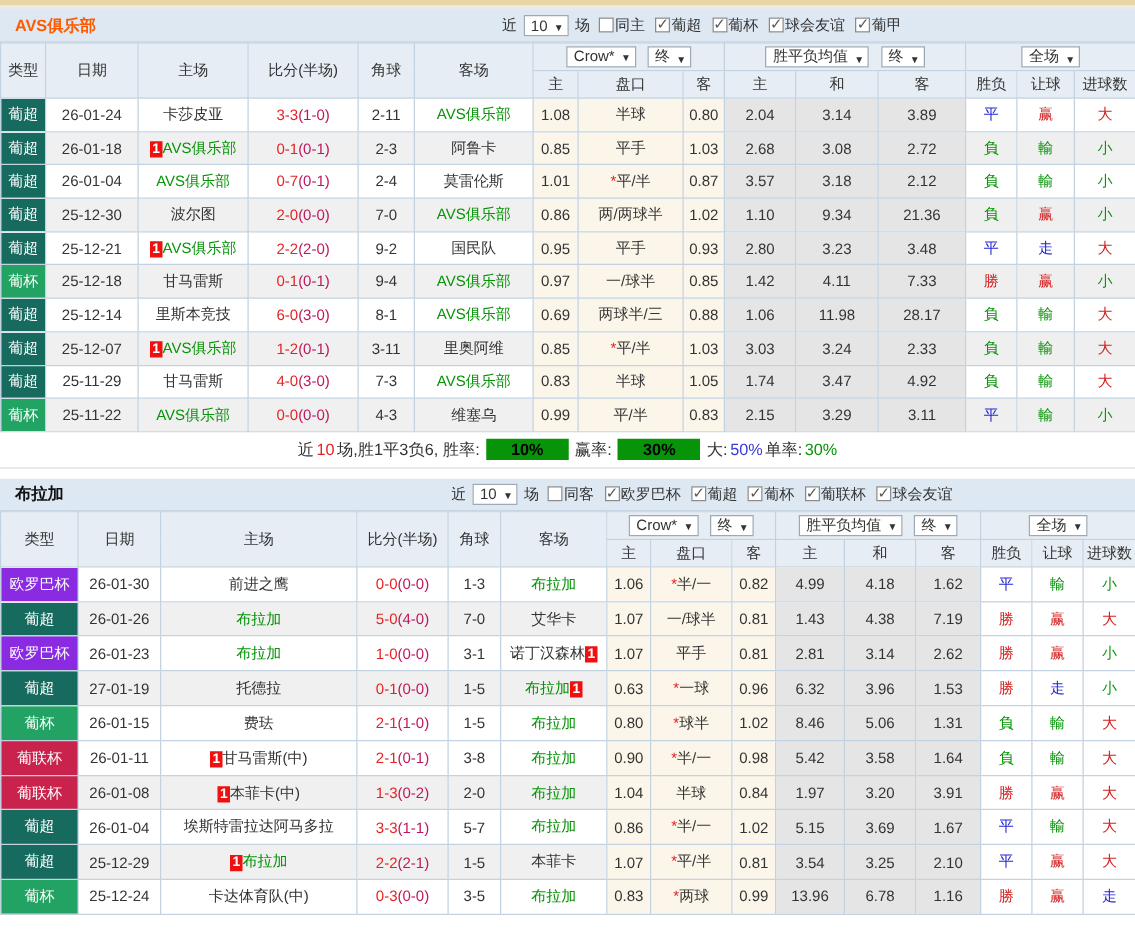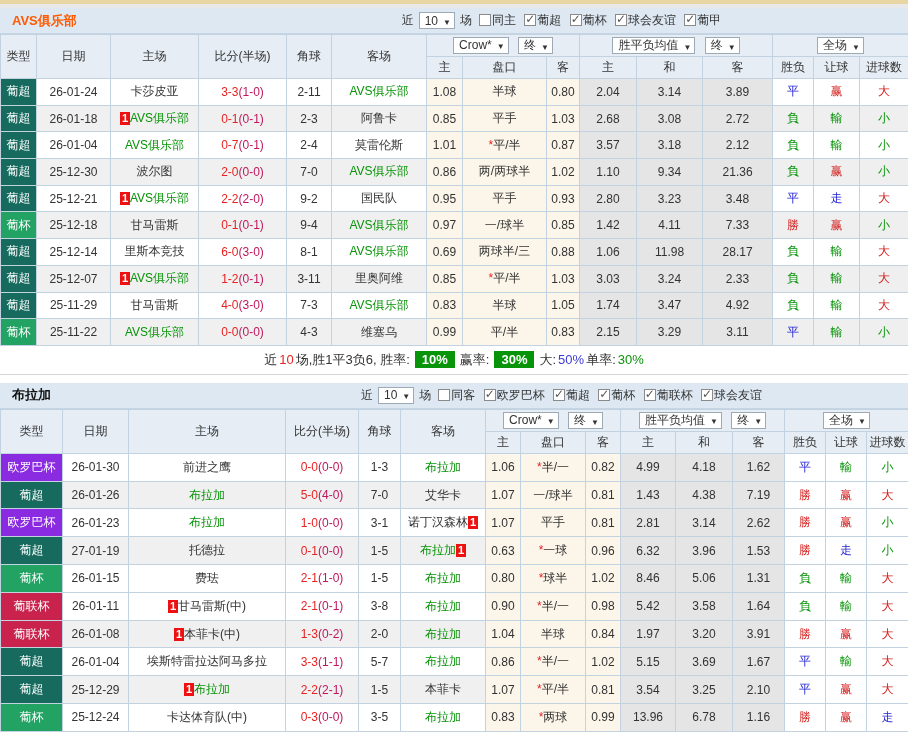--- a/index.html
+++ b/index.html
@@ -67,21 +67,21 @@
   td[data-c="w"] { color:#d42222; }
   td[data-c="l"] { color:#089408; }
   td[data-c="d"] { color:#2424d4; }
   
   .summary { height:29px; background:#fff; border-bottom:1px solid #d5d5d5;
     display:flex; align-items:center; justify-content:center; font-size:13px; }
   .summary span { margin:0 1px; }
   .summary span[data-s="red"]   { color:#e62222; }
   .summary span[data-s="blue"]  { color:#3b3bd4; }
   .summary span[data-s="green"] { color:#089408; }
-  .summary span[data-s="hl"]    { background:#089408; color:#ffffff; padding:1px 7px;
+  .summary span[data-s="hl"]    { background:#089408; color:#000000; padding:1px 20px;
     font-weight:bold; margin:0 4px; }
   .white-gap { height:8px; background:#fff; }
 </style>
 </head>
 <body>
 
 <div>
   <div class="top-strip"></div>
 
   <div class="bar-gap"></div>

